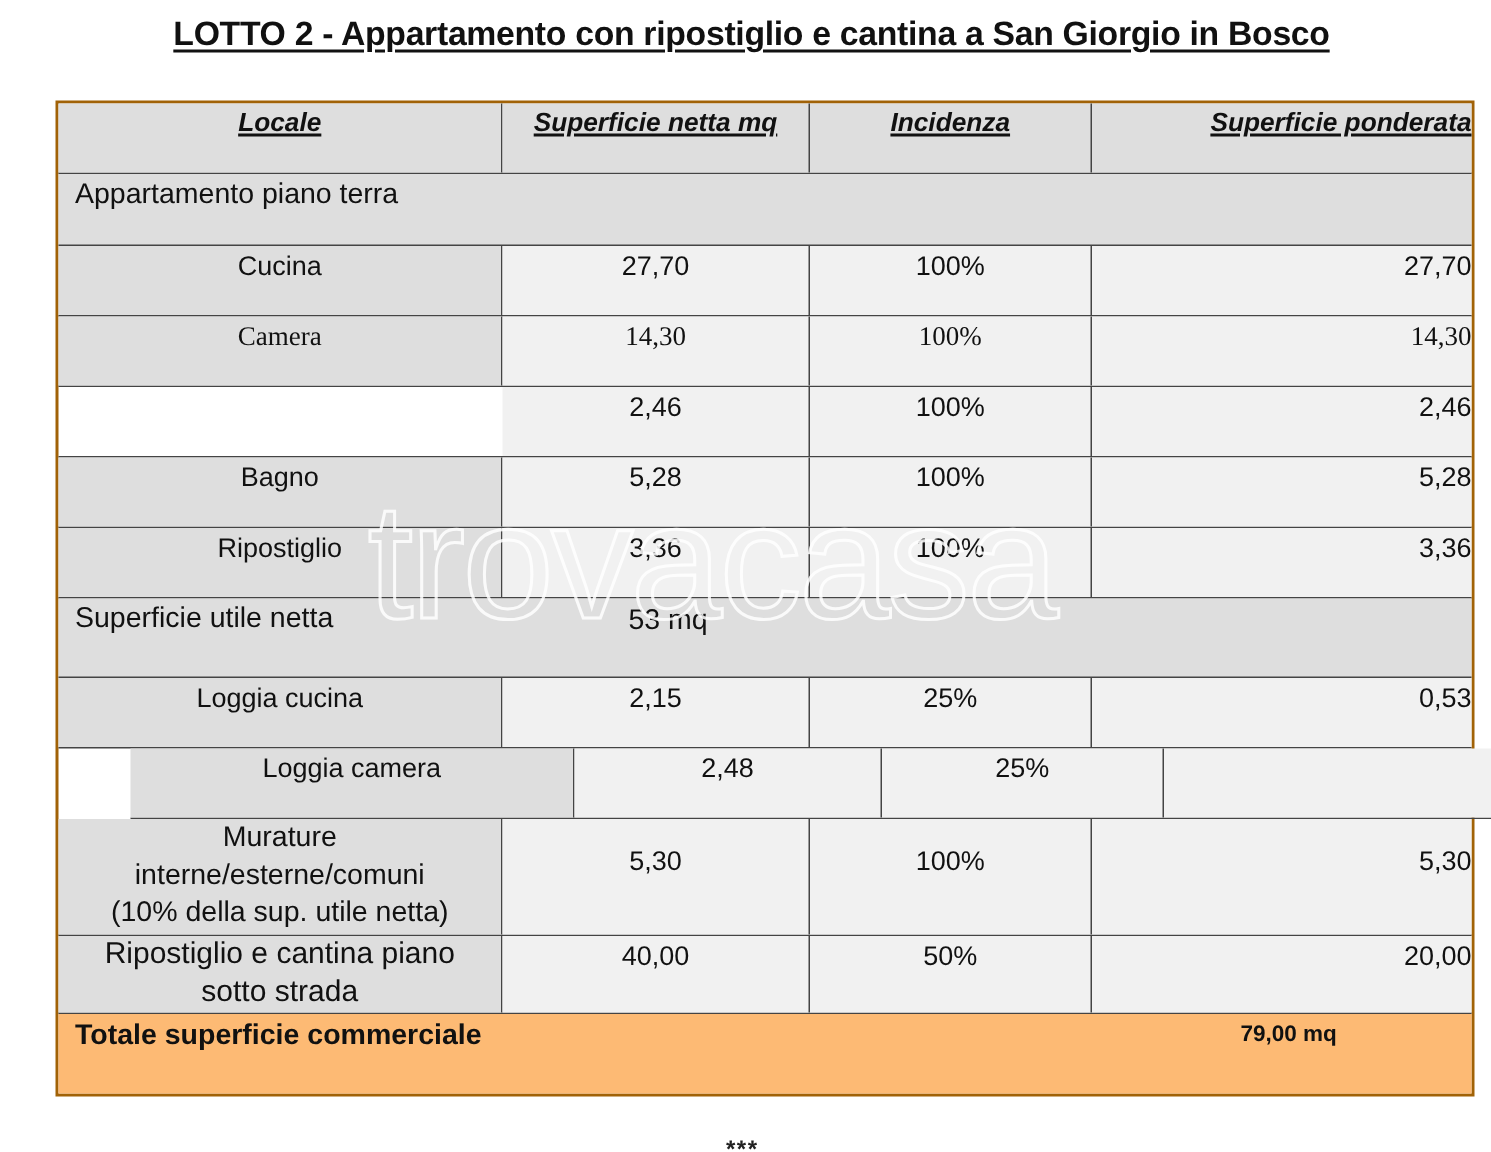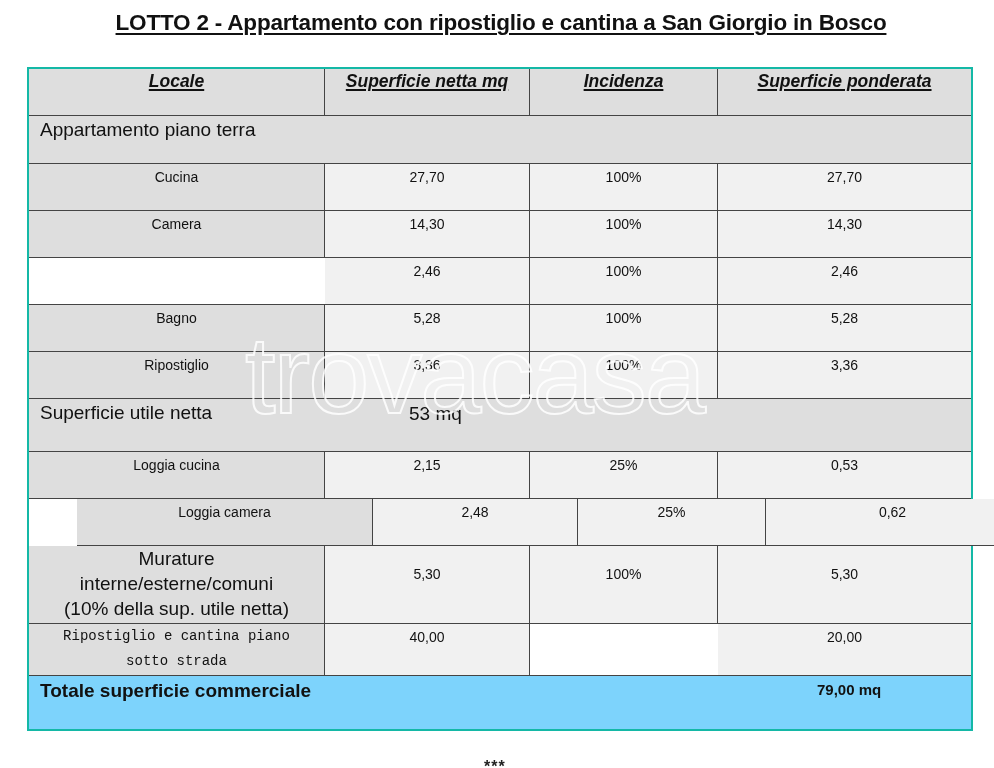--- a/index.html
+++ b/index.html
@@ -25,50 +25,50 @@
       font-weight: bold;
       font-size: 22.5px;
       text-decoration: underline;
       text-decoration-thickness: 2px;
       text-underline-offset: 3px;
       letter-spacing: -0.2px;
       color: #111;
     }
     .table {
       position: absolute;
-      left: 27px;
+      left: 37px;
       top: 67px;
       width: 946px;
       height: 664px;
-      border: 2px solid #14b8a6;
+      border: 2px solid #a16207;
       box-sizing: border-box;
     }
     .row {
       position: absolute;
       left: 0;
       width: 942px;
       border-bottom: 1.5px solid #444;
       box-sizing: border-box;
     }
     .row.last { border-bottom: none; }
     .cell {
       position: absolute;
       top: 0;
       height: 100%;
       box-sizing: border-box;
       text-align: center;
-      font-size: 14px;
+      font-size: 18px;
       line-height: 24px;
       padding-top: 1px;
       background: #f1f1f1;
     }
     .cell.c0 { left: 0; width: 296px; background: #dedede; border-right: 1.5px solid #444; }
     .cell.c1 { left: 296px; width: 205px; border-right: 1.5px solid #444; }
     .cell.c2 { left: 501px; width: 188px; border-right: 1.5px solid #444; }
-    .cell.c3 { left: 689px; width: 253px; }
+    .cell.c3 { left: 689px; width: 253px; text-align: right; }
     .row.header .cell {
       background: #dedede;
       font-weight: bold;
       font-style: italic;
       font-size: 17.5px;
       line-height: 22px;
       padding-top: 1px;
     }
     .row.header .cell span { text-decoration: underline; text-decoration-thickness: 1.5px; text-underline-offset: 2px; }
     .row.section {
@@ -82,41 +82,41 @@
       line-height: 24px;
     }
     .row.section .section-value {
       position: absolute;
       left: 380px;
       top: 2px;
       font-size: 19px;
       line-height: 26px;
     }
     .row.total {
-      background: #7dd3fc;
+      background: #fdba74;
       padding-left: 19px;
     }
     .row.total .total-label {
       position: absolute;
       left: 11px;
       top: 2px;
       font-size: 19px;
       font-weight: bold;
       line-height: 26px;
     }
     .row.total .total-value {
       position: absolute;
       left: 788px;
       top: 0px;
       font-size: 15px;
       font-weight: bold;
       line-height: 28px;
     }
     .cell.multi { line-height: 25px; font-size: 19px; padding-top: 0; }
-    .cell.multi-2 { line-height: 25px; font-size: 14px; padding-top: 0; font-family: Liberation Mono, monospace; }
+    .cell.multi-2 { line-height: 25px; font-size: 20px; padding-top: 0; }
     .watermark {
       position: absolute;
       left: 245px;
       top: 320px;
       font-family: "Liberation Sans", sans-serif;
       font-size: 110px;
       line-height: 110px;
       color: transparent;
       -webkit-text-stroke: 2px rgba(255,255,255,0.85);
       letter-spacing: -2px;
@@ -152,21 +152,21 @@
     <div class="section-label">Appartamento piano terra</div>
   </div>
 
   <div class="row" style="top:95px; height:47px;">
     <div class="cell c0">Cucina</div>
     <div class="cell c1">27,70</div>
     <div class="cell c2">100%</div>
     <div class="cell c3">27,70</div>
   </div>
 
-  <div class="row" style="top:142px; height:47px;">
+  <div class="row" style="top:142px; height:47px;font-family:Liberation Serif, serif;">
     <div class="cell c0">Camera</div>
     <div class="cell c1">14,30</div>
     <div class="cell c2">100%</div>
     <div class="cell c3">14,30</div>
   </div>
 
   <div class="row" style="top:189px; height:47px;">
     <div class="cell c1">2,46</div>
     <div class="cell c2">100%</div>
     <div class="cell c3">2,46</div>
@@ -215,20 +215,21 @@
     <div class="cell c2" style="padding-top:16px;">100%</div>
     <div class="cell c3" style="padding-top:16px;">5,30</div>
   </div>
 
   <div class="row" style="top:555px; height:52px;">
     <div class="cell c0 multi-2">
       <div>Ripostiglio e cantina piano</div>
       <div>sotto strada</div>
     </div>
     <div class="cell c1">40,00</div>
+    <div class="cell c2">50%</div>
     <div class="cell c3">20,00</div>
   </div>
 
   <div class="row total last" style="top:607px; height:53px;">
     <div class="total-label">Totale superficie commerciale</div>
     <div class="total-value">79,00 mq</div>
   </div>
 
 </div>
 

